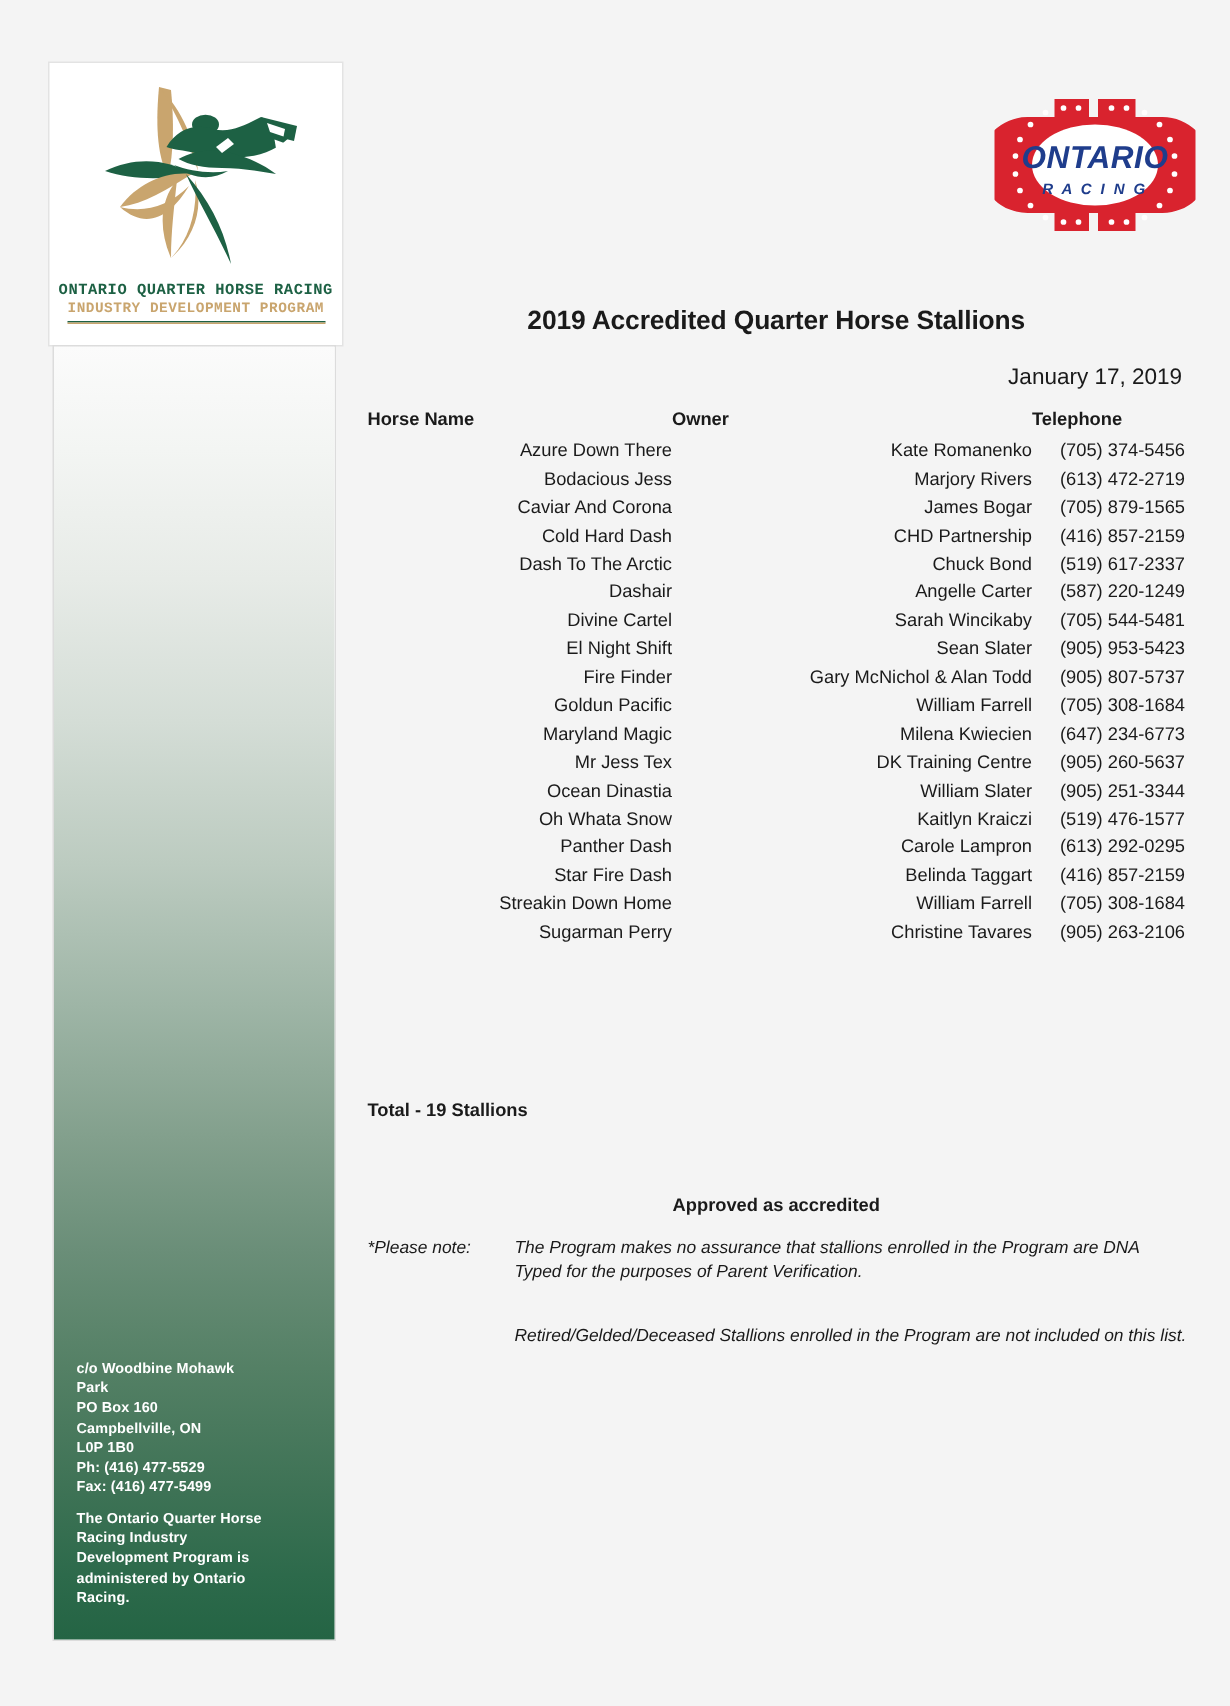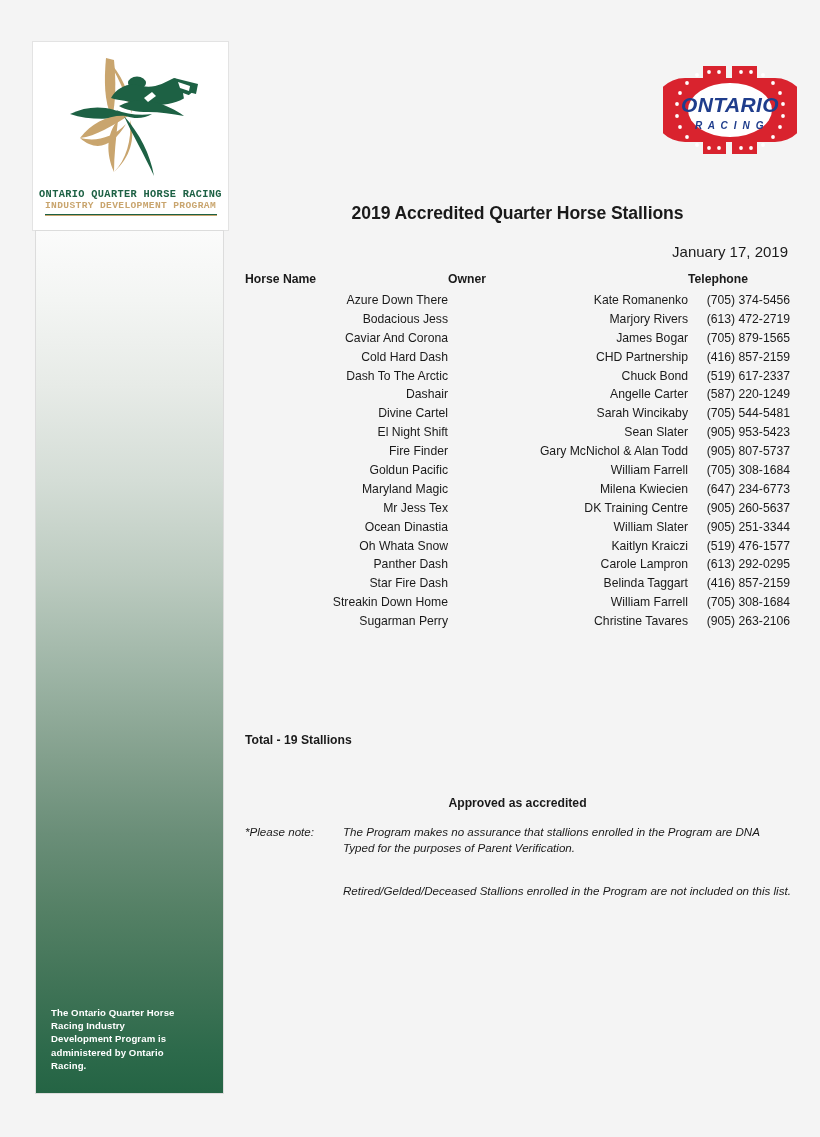--- a/index.html
+++ b/index.html
@@ -237,20 +237,29 @@
     <path d="M60 60 C70 64 84 66 96 64 C86 70 72 70 60 60 Z" fill="#1d6144"></path>
   </svg>
   <div id="logo-wordmark">
     <span class="ln1">ONTARIO QUARTER HORSE RACING</span>
     <span class="ln2">INDUSTRY DEVELOPMENT PROGRAM</span>
     <span id="logo-rule"></span>
   </div>
 </div>
 
 <div id="sidebar">
+  <div id="sidebar-contact">
+    <div>c/o Woodbine Mohawk</div>
+    <div>Park</div>
+    <div>PO Box 160</div>
+    <div>Campbellville,  ON</div>
+    <div>L0P 1B0</div>
+    <div>Ph:   (416) 477-5529</div>
+    <div>Fax:  (416) 477-5499</div>
+  </div>
   <div id="sidebar-note">
     <div>The Ontario Quarter Horse</div>
     <div>Racing Industry</div>
     <div>Development Program is</div>
     <div>administered by Ontario</div>
     <div>Racing.</div>
   </div>
 </div>
 
 <svg id="or-logo" viewBox="0 0 134 96">

